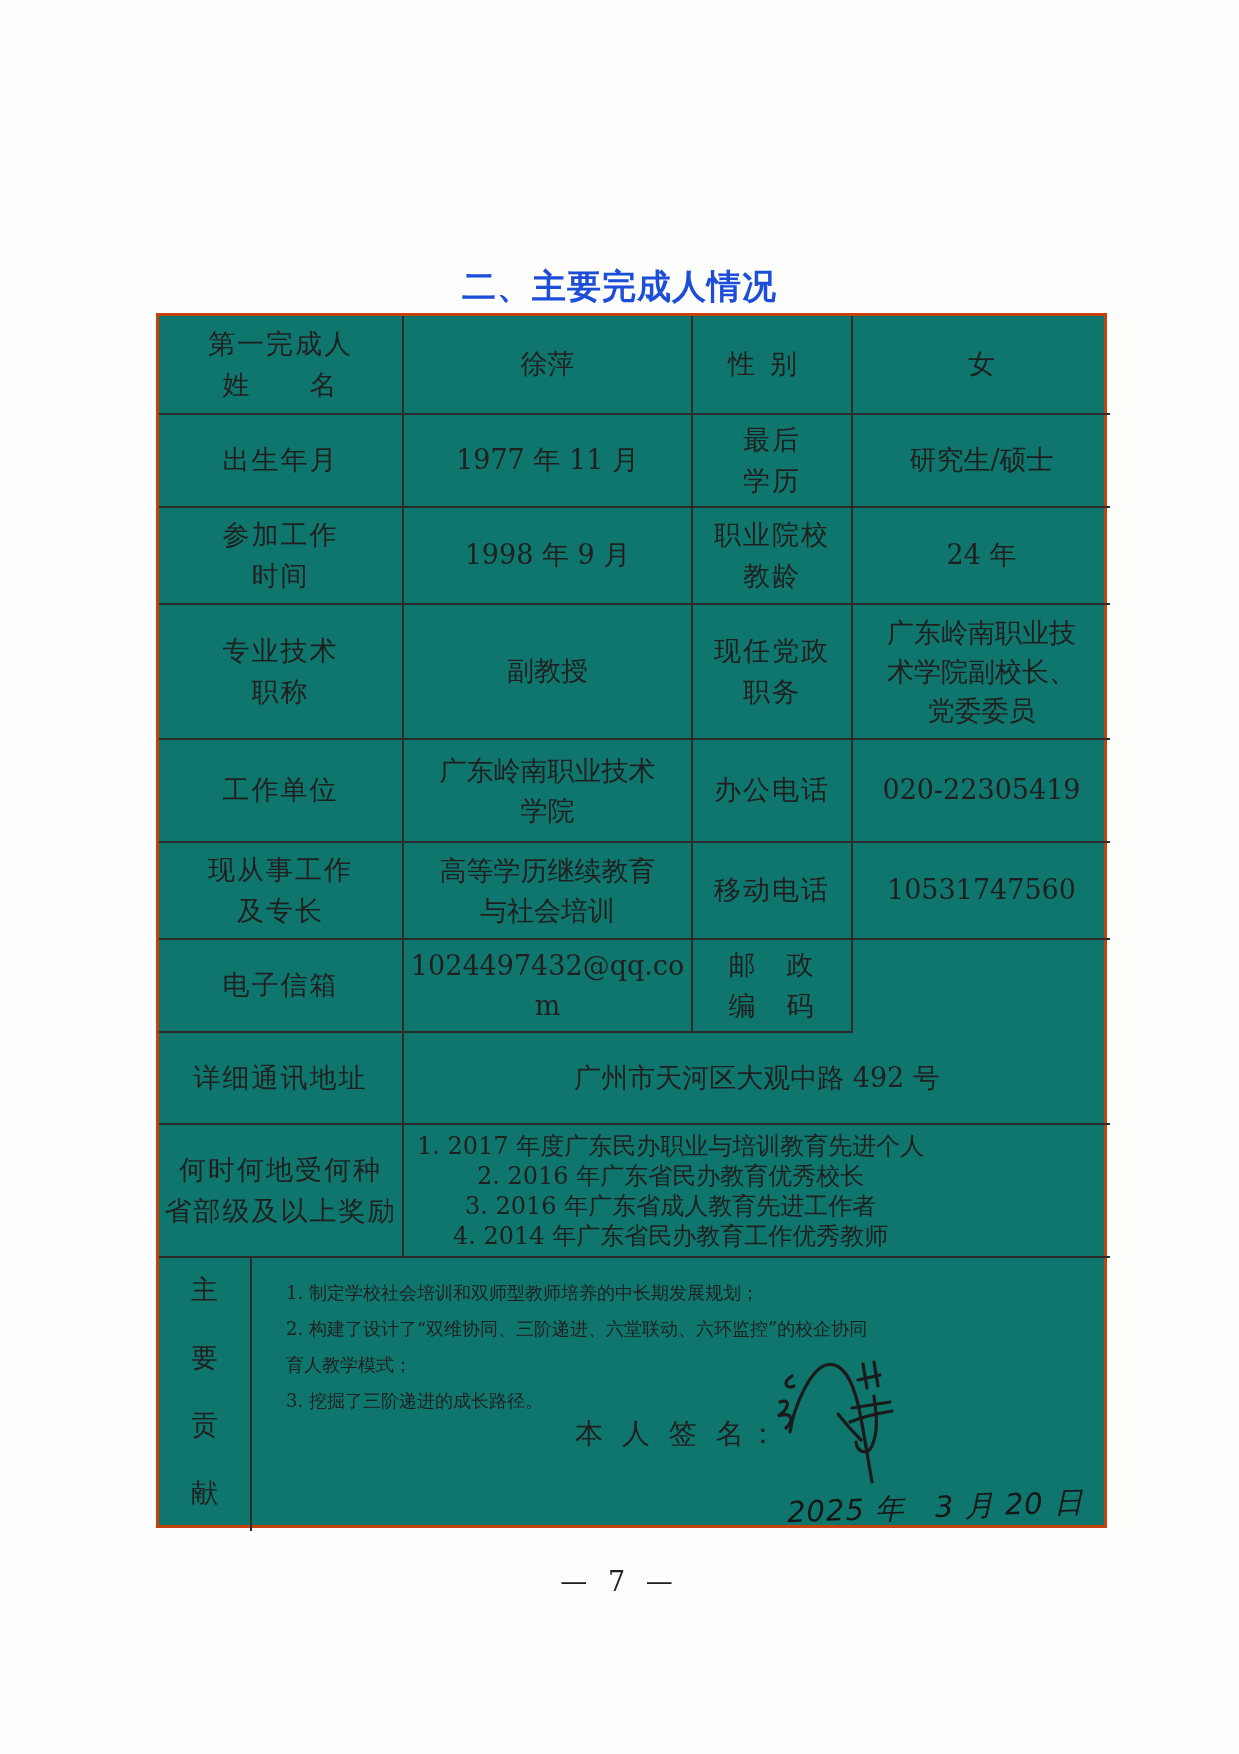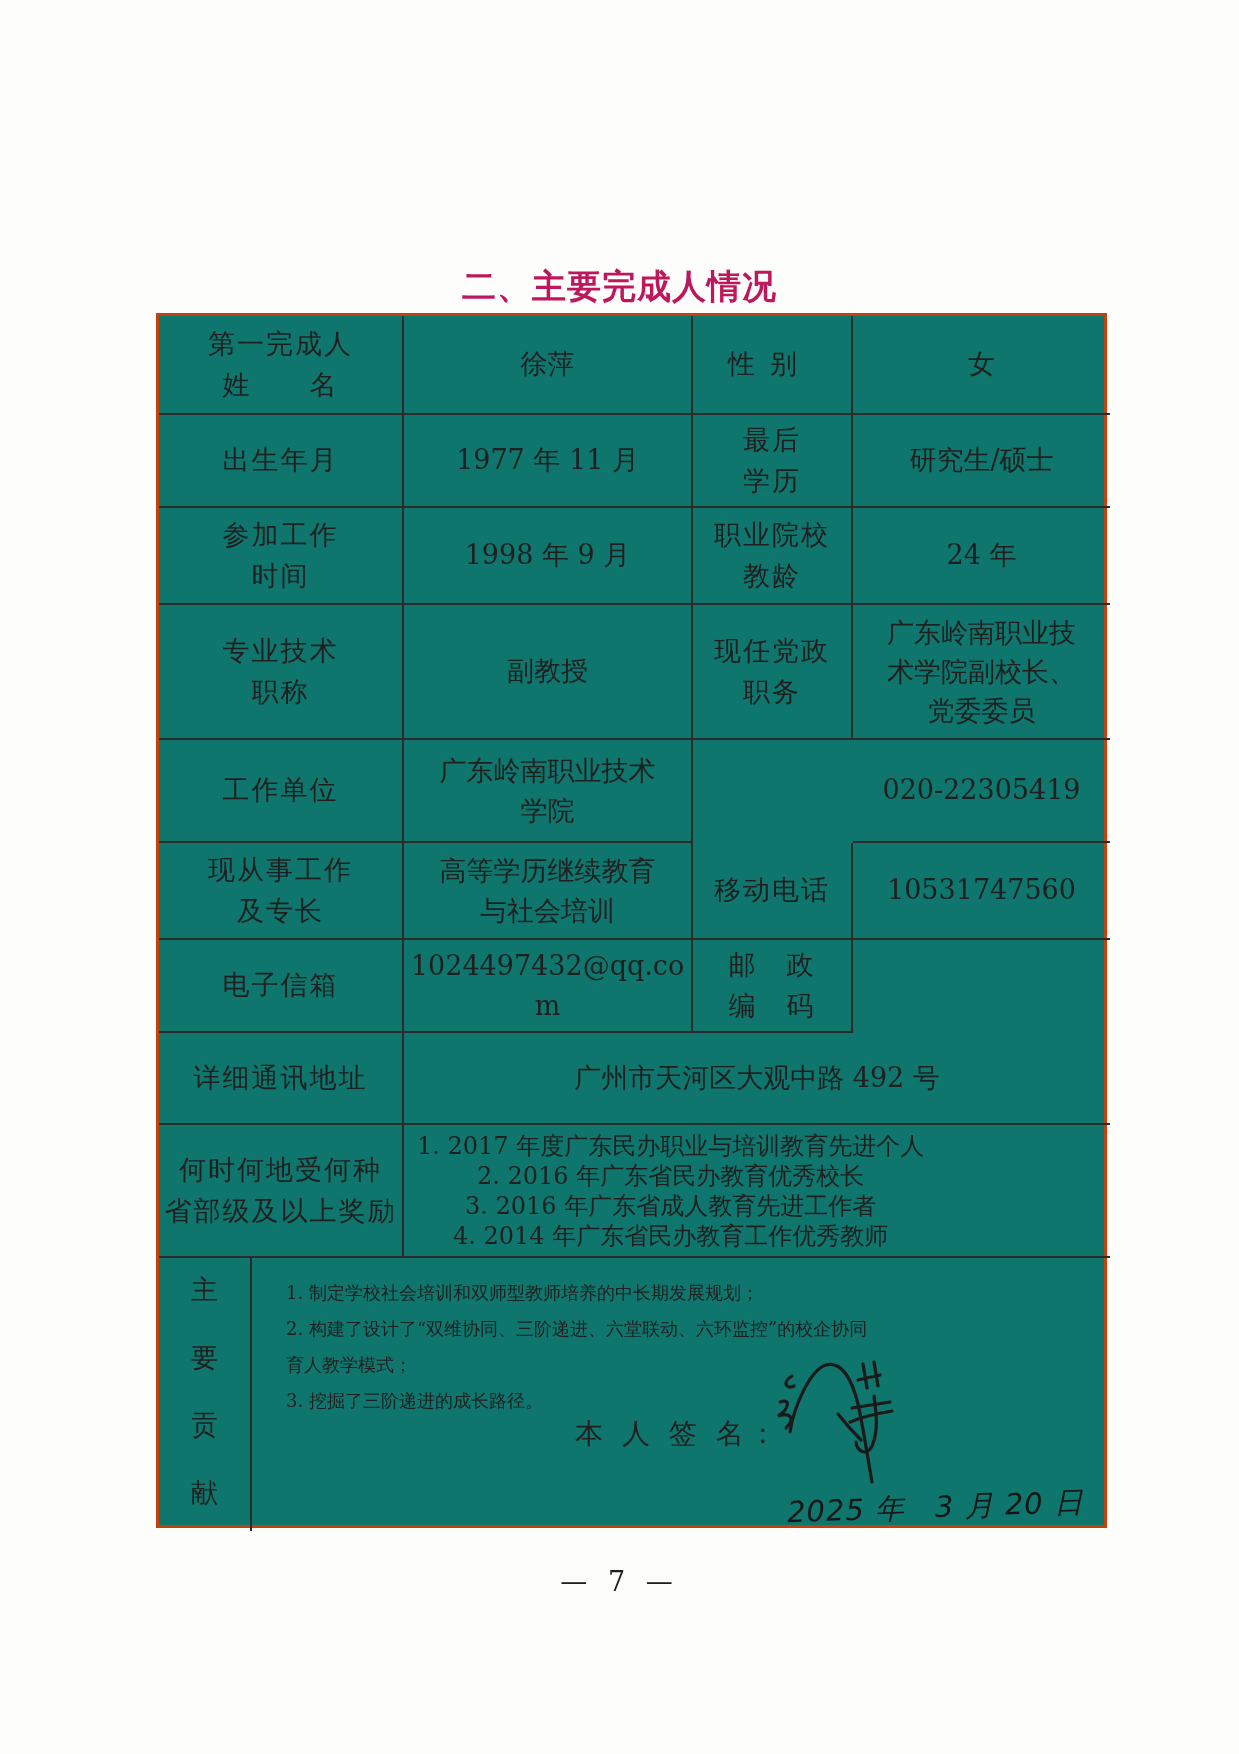--- a/index.html
+++ b/index.html
@@ -10,21 +10,21 @@
     background:#fdfdfc;
     font-family:"DejaVu Serif","Liberation Serif",serif;
     color:#1f1f1f;
     overflow:hidden;
   }
   .doc-title {
     position:absolute; top:264px; left:0; width:100%;
     text-align:center;
     font-family:Liberation Mono, monospace;
     font-weight:bold; font-size:34px; letter-spacing:1px;
-    color:#be185d;
+    color:#1d4ed8;
   }
   .info-table {
     position:absolute; left:156px; top:313px;
     width:951px; height:1215px;
     display:grid;
     grid-template-columns:93px 152px 289px 160px 257px;
     grid-template-rows:99px 93px 97px 135px 103px 97px 93px 92px 133px 273px;
     border:3px solid #c2410c;
     background:#0f766e;
   }
@@ -125,20 +125,21 @@
     <div class="cell val">副教授</div>
     <div class="cell lab l2">现任党政
 职务</div>
     <div class="cell v2 last-col tight">广东岭南职业技
 术学院副校长、
 党委委员</div>
 
     <div class="cell lab lab2">工作单位</div>
     <div class="cell val tight">广东岭南职业技术
 学院</div>
+    <div class="cell lab l2">办公电话</div>
     <div class="cell v2 last-col">020-22305419</div>
 
     <div class="cell lab lab2">现从事工作
 及专长</div>
     <div class="cell val tight">高等学历继续教育
 与社会培训</div>
     <div class="cell lab l2">移动电话</div>
     <div class="cell v2 last-col">10531747560</div>
 
     <div class="cell lab lab2">电子信箱</div>

